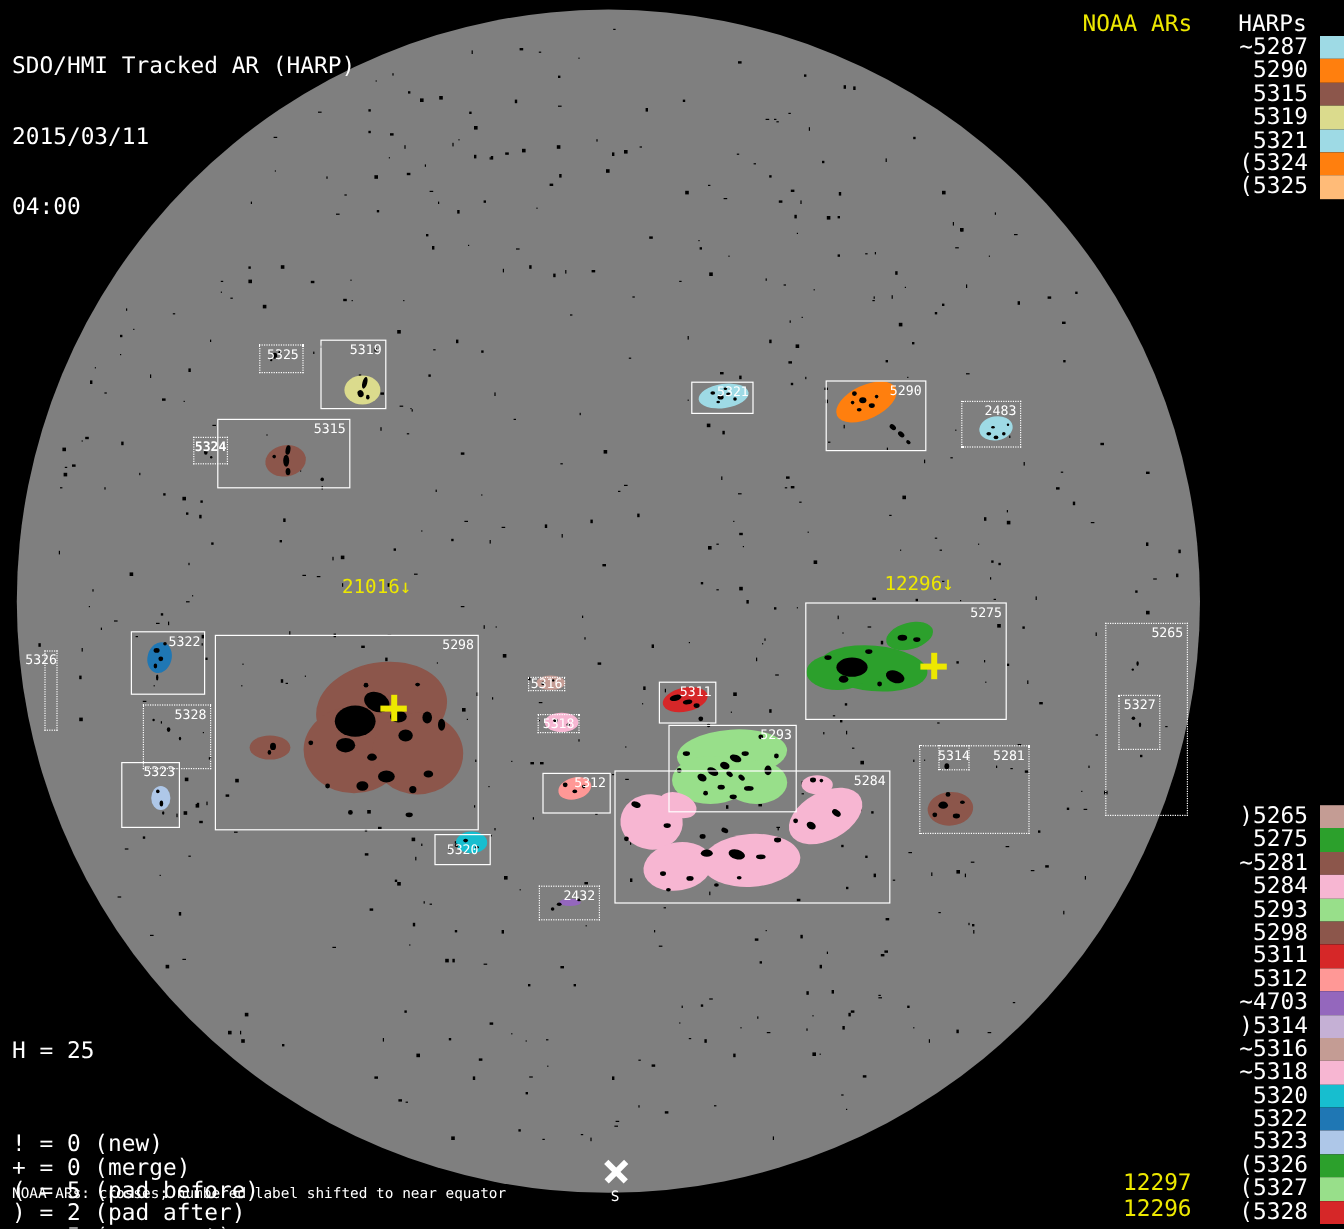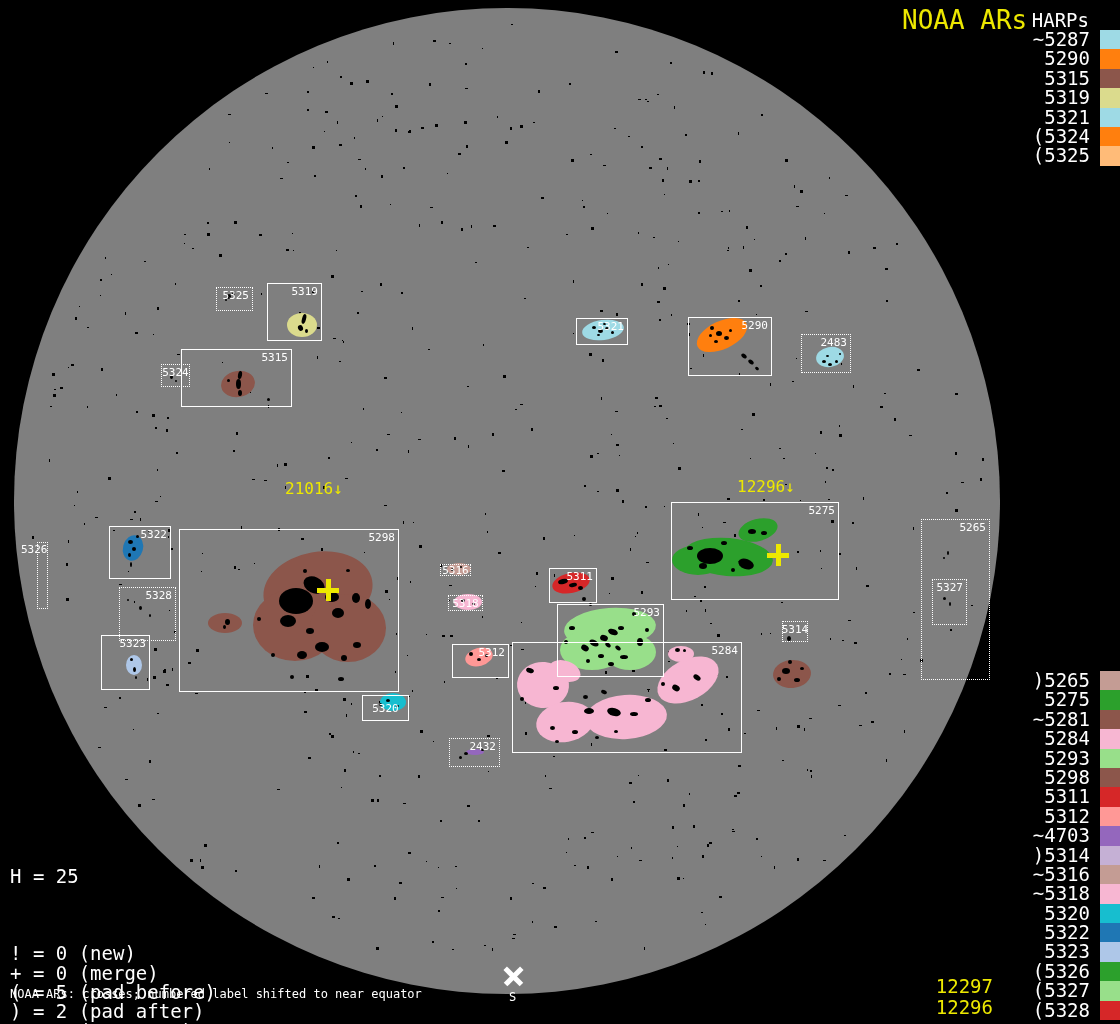--- a/index.html
+++ b/index.html
@@ -18,21 +18,21 @@
   .box-label { position:absolute; font-size:11px; line-height:11px; color:#fff; white-space:nowrap; }
   .pos-tr { top:2px; right:3px; }
   .pos-tc { top:2px; left:50%; transform:translateX(-50%); }
   .pos-center { top:50%; left:50%; transform:translate(-50%,-50%); }
   .pos-out-left { top:1px; left:-17px; }
   .cross { position:absolute; width:22px; height:22px; }
   .cross::before { content:""; position:absolute; left:0; top:9px; width:22px; height:5px; background:#ede800; }
   .cross::after  { content:""; position:absolute; left:9px; top:0; width:5px; height:22px; background:#ede800; }
   .disk-noaa-label { position:absolute; font-size:16px; line-height:16px; color:#ede800; white-space:nowrap; }
   #title-block { position:absolute; left:10px; top:7px; color:#fff; font-size:19px; line-height:19.5px; white-space:pre; }
-  #noaa-header { position:absolute; left:902px; top:11px; color:#ede800; font-size:26px; line-height:19px; }
+  #noaa-header { position:absolute; left:902px; top:11px; color:#ede800; font-size:19px; line-height:19px; }
   #harps-header { position:absolute; right:31px; top:11px; color:#fff; font-size:19px; line-height:19px; }
   .harp-list { position:absolute; right:0; }
   #harp-list-top { top:30px; }
   #harp-list-bottom { top:671px; }
   .harp-row { height:19.4px; display:flex; justify-content:flex-end; align-items:stretch; }
   .harp-row-label { font-size:19px; line-height:19.4px; color:#fff; margin-right:10px; white-space:pre; }
   .harp-swatch { width:20px; flex:none; }
   #legend { position:absolute; left:10px; top:828px; color:#fff; font-size:19px; line-height:19.3px; white-space:pre; }
   #legend-lines { margin-top:20px; }
   #footnotes { position:absolute; left:10px; top:988px; color:#fff; font-size:12px; line-height:13.5px; white-space:pre; }
@@ -803,21 +803,21 @@
   <div class="layer" id="box-layer">
       <div class="harp-box dotted" style="left: 216px; top: 287px; width: 37px; height: 24px;">
         <div class="box-label pos-tr">5325</div>
       </div>
       <div class="harp-box" style="left: 267px; top: 283px; width: 55px; height: 58px;">
         <div class="box-label pos-tr">5319</div>
       </div>
       <div class="harp-box" style="left: 181px; top: 349px; width: 111px; height: 58px;">
         <div class="box-label pos-tr">5315</div>
       </div>
-      <div class="harp-box dotted" style="left: 161px; top: 364px; width: 29px; height: 23px;">
+      <div class="harp-box dotted" style="left: 161px; top: 364px; width: 29px; height: 23px; font-weight: bold;">
         <div class="box-label pos-tc">5324</div>
       </div>
       <div class="harp-box" style="left: 576px; top: 318px; width: 52px; height: 27px;">
         <div class="box-label pos-tr">5321</div>
       </div>
       <div class="harp-box" style="left: 688px; top: 317px; width: 84px; height: 59px;">
         <div class="box-label pos-tr">5290</div>
       </div>
       <div class="harp-box dotted" style="left: 801px; top: 334px; width: 50px; height: 39px;">
         <div class="box-label pos-tr">2483</div>
@@ -853,20 +853,23 @@
         <div class="box-label pos-tr">5293</div>
       </div>
       <div class="harp-box" style="left: 452px; top: 644px; width: 57px; height: 34px;">
         <div class="box-label pos-tr">5312</div>
       </div>
       <div class="harp-box" style="left: 512px; top: 642px; width: 230px; height: 111px;">
         <div class="box-label pos-tr">5284</div>
       </div>
       <div class="harp-box dotted" style="left: 449px; top: 738px; width: 51px; height: 29px;">
         <div class="box-label pos-tr">2432</div>
+      </div>
+      <div class="harp-box dotted" style="left: 766px; top: 621px; width: 92px; height: 74px;">
+        <div class="box-label pos-tr">5281</div>
       </div>
       <div class="harp-box dotted" style="left: 782px; top: 621px; width: 26px; height: 21px;">
         <div class="box-label pos-tc">5314</div>
       </div>
       <div class="harp-box" style="left: 671px; top: 502px; width: 168px; height: 98px;">
         <div class="box-label pos-tr">5275</div>
       </div>
       <div class="harp-box dotted" style="left: 921px; top: 519px; width: 69px; height: 161px;">
         <div class="box-label pos-tr">5265</div>
       </div>
@@ -874,20 +877,25 @@
         <div class="box-label pos-tr">5327</div>
       </div>
     </div>
   <div class="layer" id="overlay-layer">
       <div class="cross" style="left: 317px; top: 579px;"></div>
       <div class="cross" style="left: 767px; top: 544px;"></div>
       <div class="disk-noaa-label" style="left: 285px; top: 481px;">21016↓</div>
       <div class="disk-noaa-label" style="left: 737px; top: 479px;">12296↓</div>
     </div>
 
+  <div id="title-block">
+    <div>SDO/HMI Tracked AR (HARP)</div>
+    <div>2015/03/11</div>
+    <div>04:00</div>
+  </div>
 
   <div id="noaa-header">NOAA ARs</div>
   <div id="harps-header">HARPs</div>
 
   <div id="harp-list-top" class="harp-list">
       <div class="harp-row">
         <div class="harp-row-label">~5287</div>
         <div class="harp-swatch" style="background: rgb(158, 218, 229);"></div>
       </div>
       <div class="harp-row">

